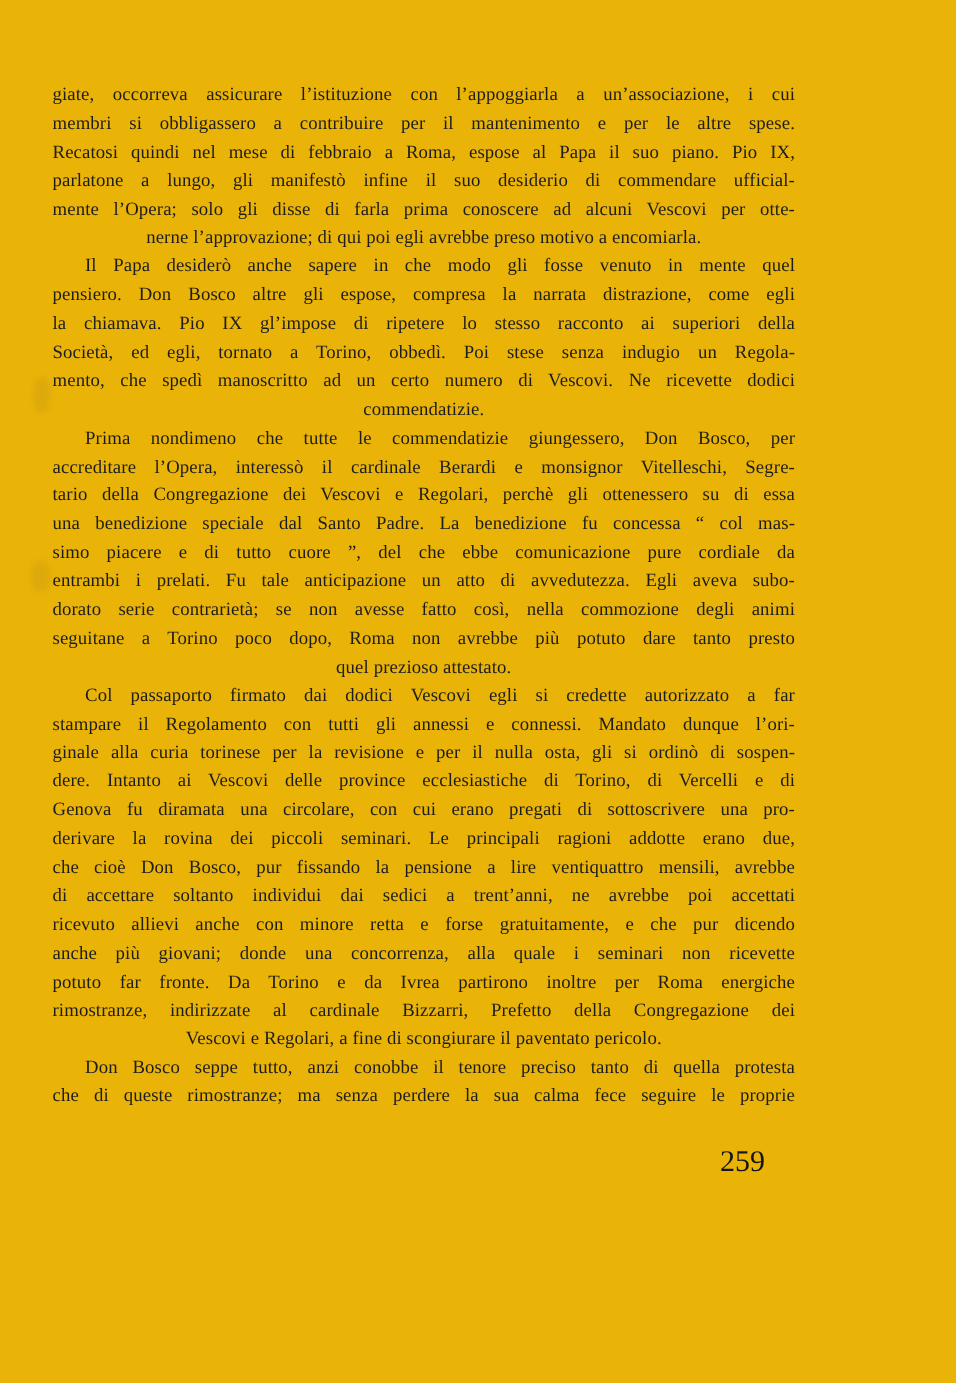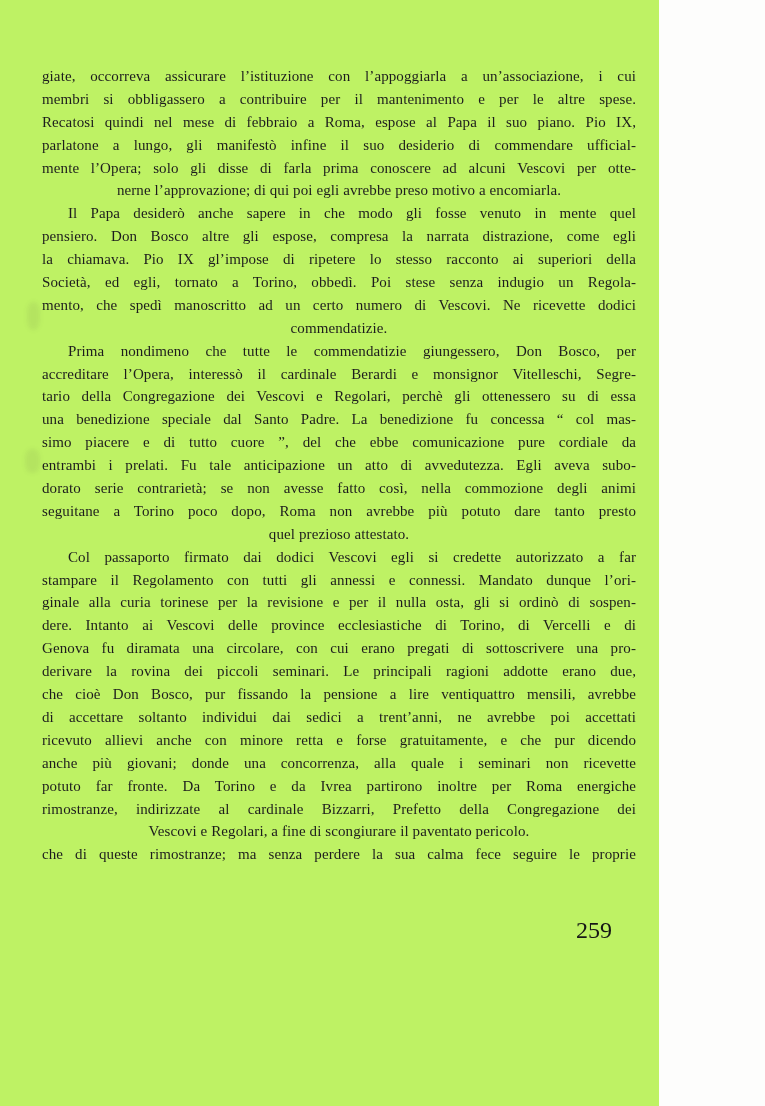--- a/index.html
+++ b/index.html
@@ -2,23 +2,23 @@
 <html><head>
 <meta charset="utf-8">
 <style>
   html, body {
     margin: 0;
     padding: 0;
     background: #fdfdfc;
   }
   .page {
     position: relative;
-    width: 659px;
+    width: 765px;
     height: 1106px;
-    background: #bef264;
+    background: #eab308;
     overflow: hidden;
     font-family: "Liberation Serif", "DejaVu Serif", serif;
     color: #1d1d1d;
   }
   .textblock {
     position: absolute;
     left: 42px;
     top: 65px;
     width: 594px;
     font-size: 15px;
@@ -109,20 +109,21 @@
       <div class="line j">che cioè Don Bosco, pur fissando la pensione a lire ventiquattro mensili, avrebbe</div>
       <div class="line j">di accettare soltanto individui dai sedici a trent’anni, ne avrebbe poi accettati</div>
       <div class="line j">ricevuto allievi anche con minore retta e forse gratuitamente, e che pur dicendo</div>
       <div class="line j">anche più giovani; donde una concorrenza, alla quale i seminari non ricevette</div>
       <div class="line j">potuto far fronte. Da Torino e da Ivrea partirono inoltre per Roma energiche</div>
       <div class="line j">rimostranze, indirizzate al cardinale Bizzarri, Prefetto della Congregazione dei</div>
       <div class="line">Vescovi e Regolari, a fine di scongiurare il paventato pericolo.</div>
     </div>
 
     <div class="para">
+      <div class="line j ind">Don Bosco seppe tutto, anzi conobbe il tenore preciso tanto di quella protesta</div>
       <div class="line j">che di queste rimostranze; ma senza perdere la sua calma fece seguire le proprie</div>
     </div>
 
   </div>
 
   <div class="pagenum">259</div>
 
 </div>
 
 </body></html>

